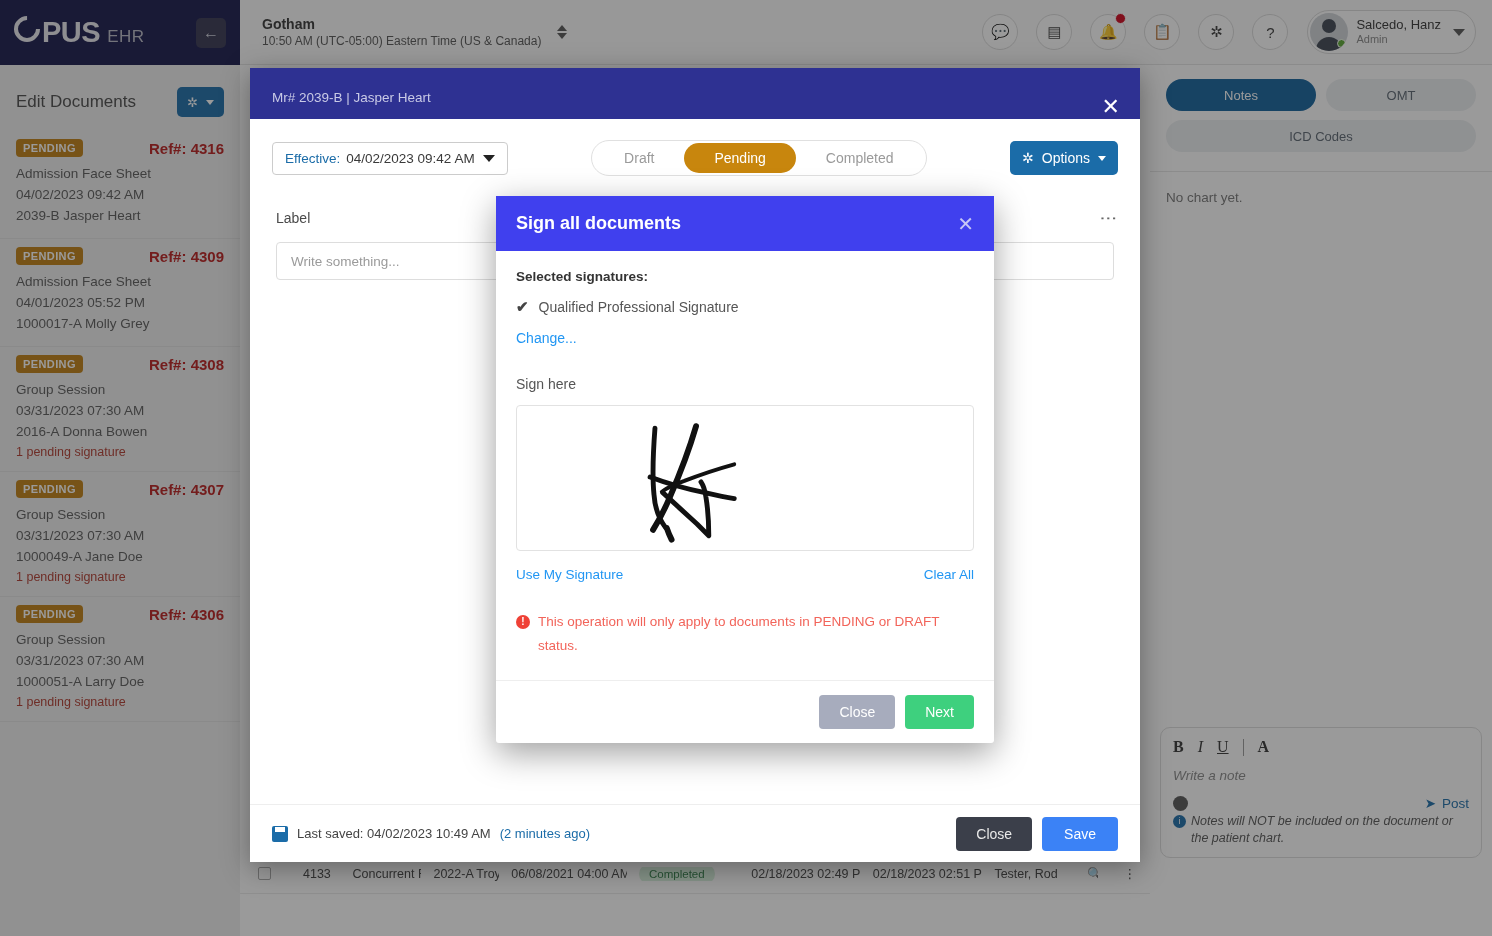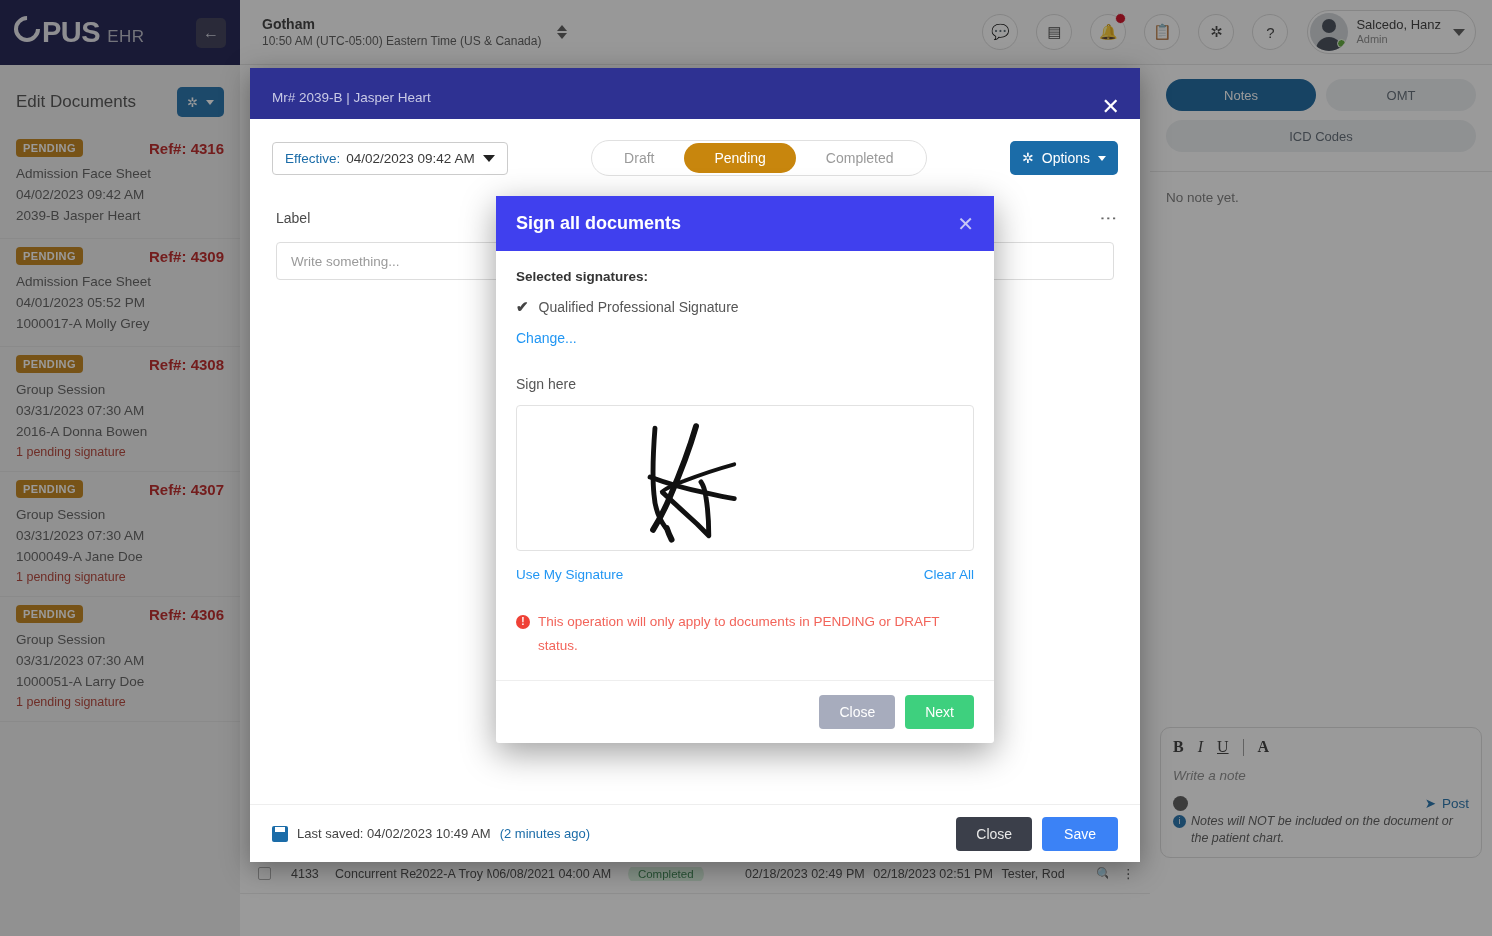--- a/index.html
+++ b/index.html
@@ -99,21 +99,21 @@
   .fmt-row .divider { width: 1px; height: 17px; background: #999; }
   .note-ph { font-style: italic; color: #888; font-size: 13.5px; margin-top: 12px; }
   .note-bottom { display: flex; align-items: center; margin-top: 12px; }
   .emoji { width: 15px; height: 15px; border-radius: 50%; background: #555; }
   .postlink { margin-left: auto; color: #1b6ca8; font-size: 13.5px; display: flex; align-items: center; gap: 6px; }
   .note-warn { font-size: 12.5px; font-style: italic; color: #555; line-height: 17px; display: flex; gap: 5px; margin-top: 2px; }
   .warn-i { flex: none; width: 13px; height: 13px; border-radius: 50%; background: #1b6ca8; color: #fff; font-size: 9px; font-style: normal; display: flex; align-items: center; justify-content: center; margin-top: 2px; }
 
   
   .bgtable { position: absolute; left: 240px; right: 342px; bottom: 0; height: 82px; background: #fff; }
-  .bgrow { display: flex; align-items: center; height: 40px; padding: 0 18px; font-size: 12.5px; color: #444; border-bottom: 1px solid #ececec; gap: 0; }
+  .bgrow { display: flex; align-items: center; height: 40px; padding: 0 18px; font-size: 12.5px; color: #444; border-bottom: 1px solid #ececec; gap: 12px; }
   .bgrow .cb { width: 13px; height: 13px; border: 1px solid #aaa; border-radius: 2px; margin-right: 20px; flex: none; }
   .bgcell { white-space: nowrap; overflow: hidden; }
   .pill-completed { background: #d8f0dc; color: #2e7d46; font-size: 11.5px; padding: 4px 10px; border-radius: 12px; }
   .bgrow2 { height: 40px; padding: 0 18px; display: flex; align-items: center; }
 
   
   .dim { position: absolute; inset: 0; background: rgba(32,32,32,0.45); }
 
   
   .docmodal {
@@ -189,21 +189,21 @@
               <span>OMT</span>
             </div>
         </div>
         <div class="rp-tabrow">
           <div class="rp-tab">
               <span>ICD Codes</span>
             </div>
         </div>
       </div>
       <div class="rp-sep"></div>
-      <div class="rp-empty">No note yet.</div>
+      <div class="rp-empty">No chart yet.</div>
 
       <div class="noteeditor">
         <div class="fmt-row">
           <b>B</b>
           <i>I</i>
           <u>U</u>
           <span class="divider"></span>
           <b>A</b>
         </div>
         <div class="note-ph">Write a note</div>

